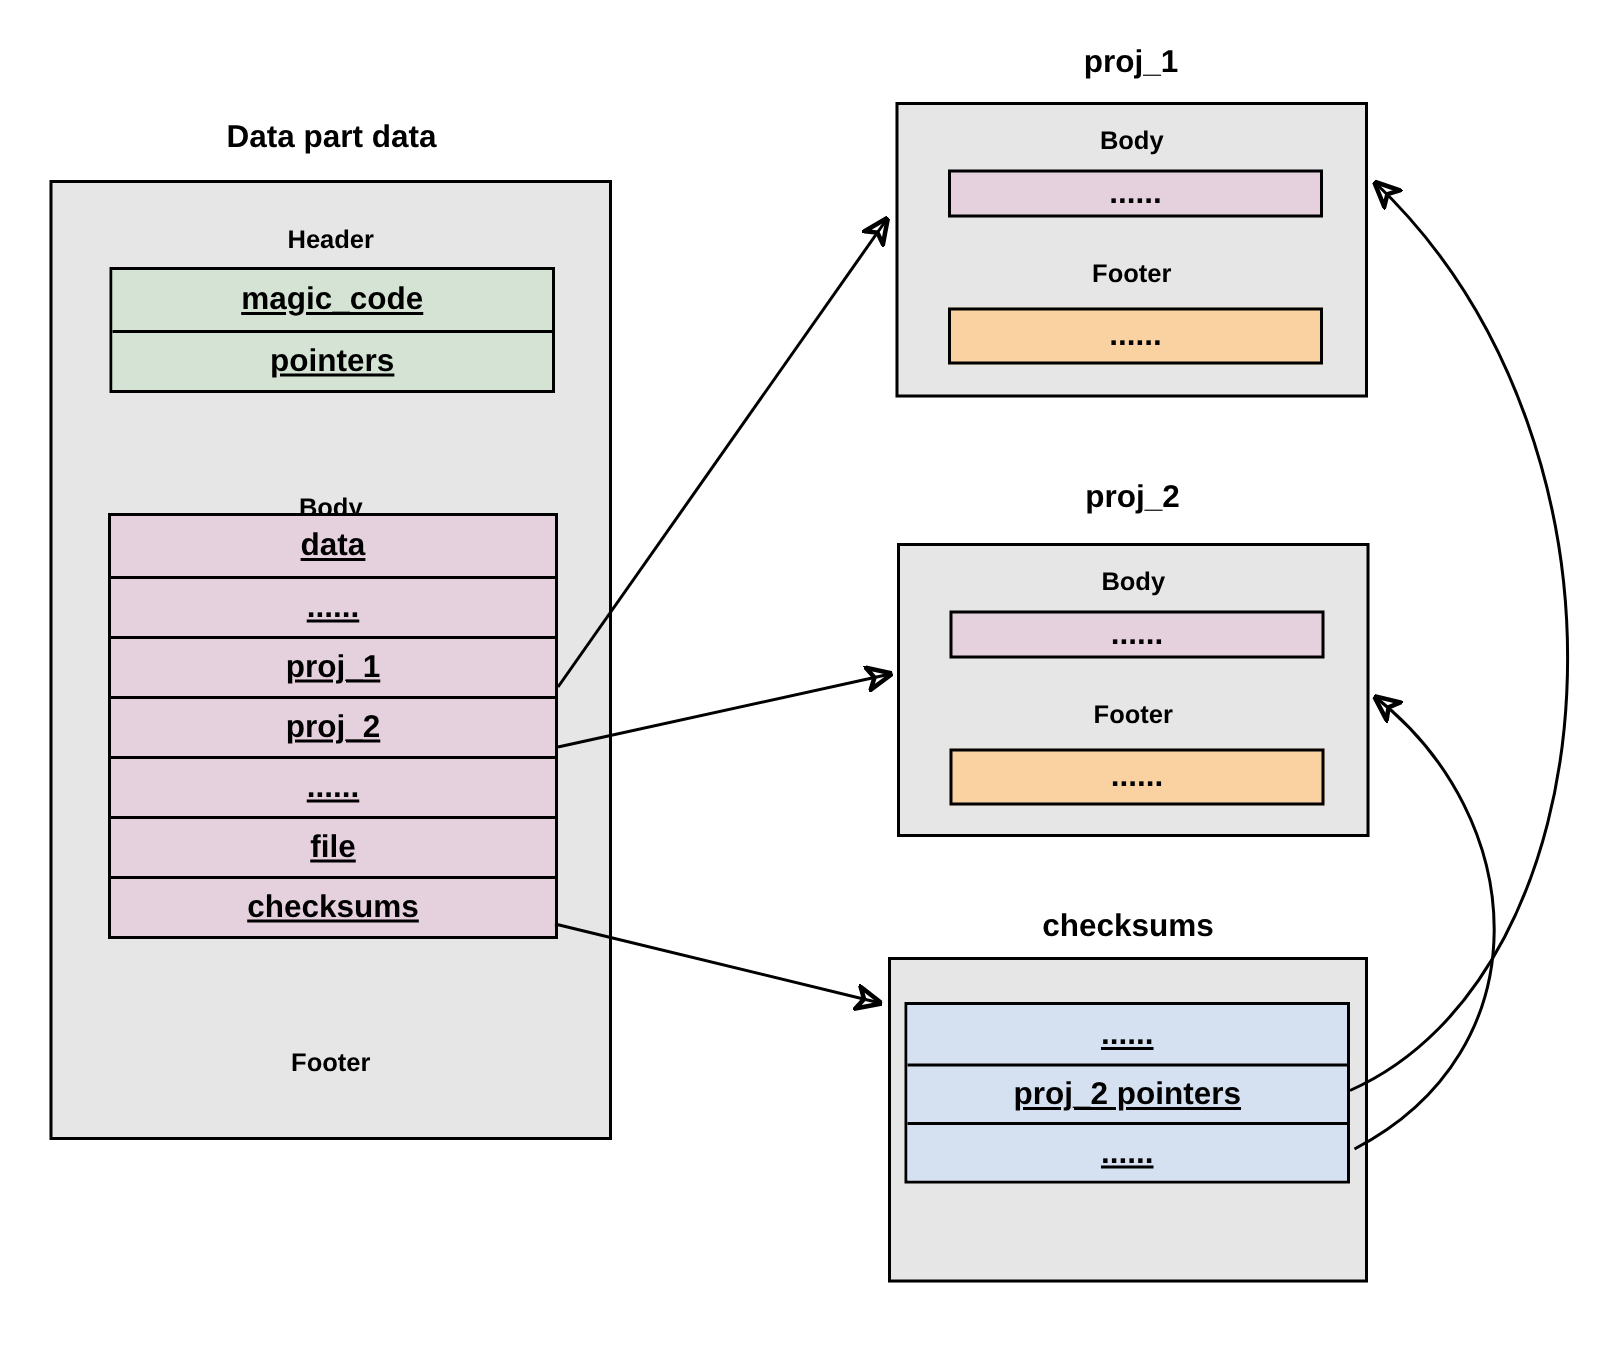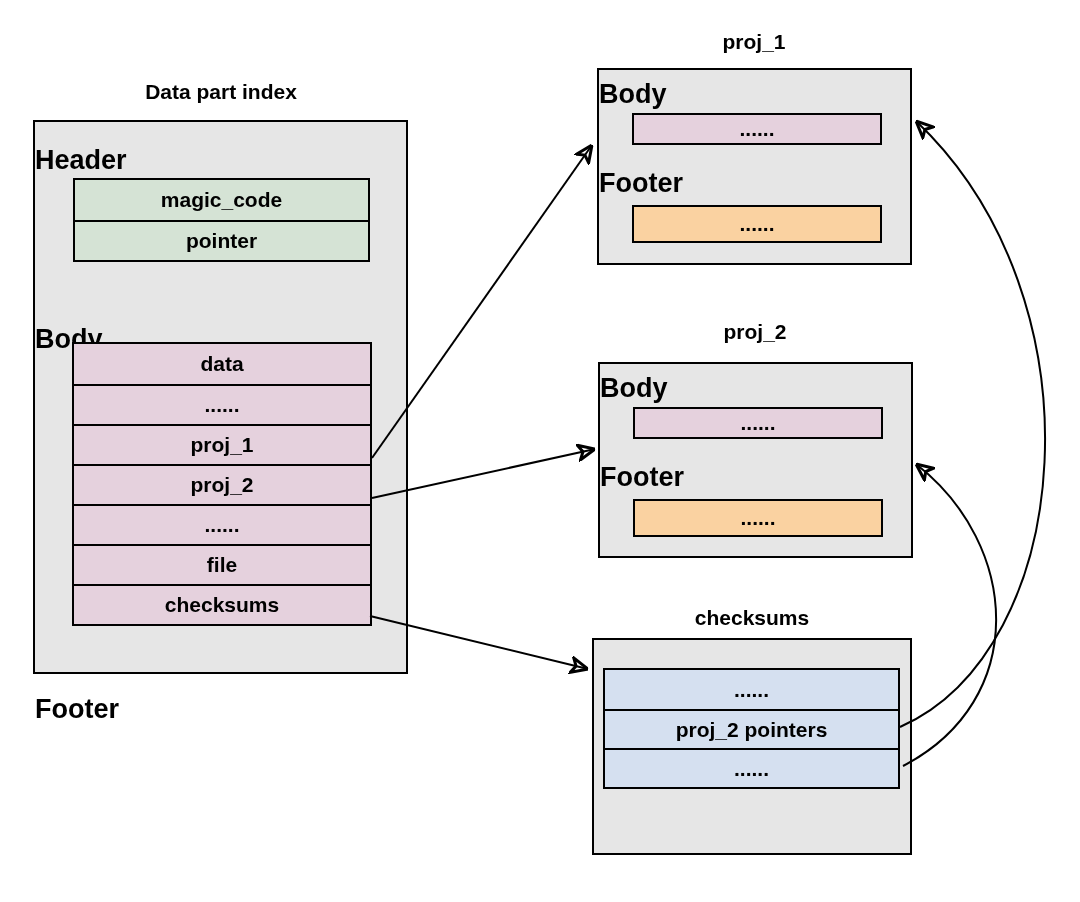--- a/index.html
+++ b/index.html
@@ -20,26 +20,28 @@
   }
   .gbox {
     position: absolute;
     background: var(--container-fill,#e6e6e6);
     border: 2px solid var(--stroke,#000);
     box-sizing: border-box;
   }
   .slabel {
     position: absolute;
     left: 0; width: 100%;
-    font-size: 27px; line-height: 24px;
+    font-size: 17px; line-height: 24px;
+    text-align: center;
   }
   .tbl {
     position: absolute;
     border: 2px solid var(--stroke,#000);
     box-sizing: border-box;
+    text-decoration: underline;
   }
   .row {
     display: flex; align-items: center; justify-content: center;
     font-size: 21px;
     box-sizing: border-box;
     border-top: 2px solid var(--stroke,#000);
   }
   .row:first-child { border-top: none; }
   .h40 { height: 40px; }
   .h39 { height: 39px; }
@@ -72,26 +74,26 @@
         <path d="M1,1 L12,6 L1,11 L3.8,6 Z" fill="#000" stroke="none"></path>
       </marker>
     </defs>
     <path d="M 372 458 L 592 145" marker-end="url(#ah)"></path>
     <path d="M 372 498 L 595 449" marker-end="url(#ah)"></path>
     <path d="M 370 616 L 588 669" marker-end="url(#ah)"></path>
     <path d="M 900 727 C 1075 650 1105 300 916 121" marker-end="url(#ah)"></path>
     <path d="M 903 766 C 1030 700 1020 545 916 464" marker-end="url(#ah)"></path>
   </svg>
 
-  <div class="dtitle" style="left:71px; top:80px; width:300px;">Data part index</div>
-  <div class="gbox" style="left:33px; top:120px; width:375px; height:554px;">
+  <div class="dtitle" style="left:71px; top:80px; width:300px;">Data part data</div>
+  <div class="gbox" style="left:33px; top:120px; width:375px; height:640px;">
     <div class="slabel" style="top:26px;">Header</div>
     <div class="tbl" style="left:38px; top:56px; width:297px;">
       <div class="row h40 green">magic_code</div>
-      <div class="row h40 green">pointer</div>
+      <div class="row h40 green">pointers</div>
     </div>
 
     <div class="slabel" style="top:205px;">Body</div>
     <div class="tbl" style="left:37px; top:220px; width:300px;">
       <div class="row h40 pink">data</div>
       <div class="row h40 pink">......</div>
       <div class="row h40 pink">proj_1</div>
       <div class="row h40 pink">proj_2</div>
       <div class="row h40 pink">......</div>
       <div class="row h40 pink">file</div>

